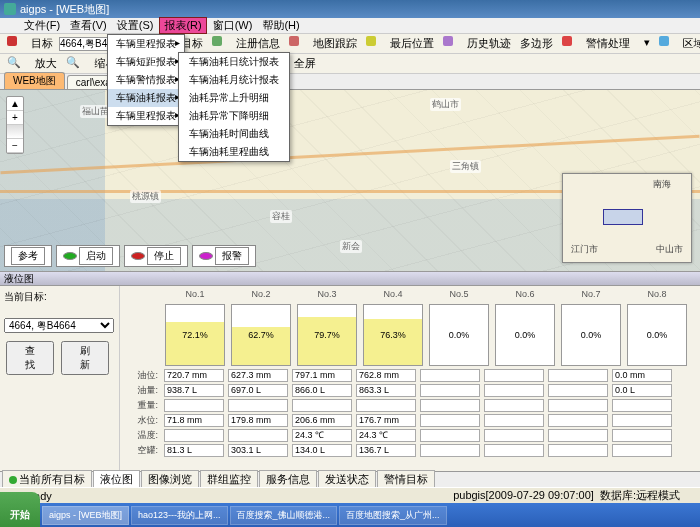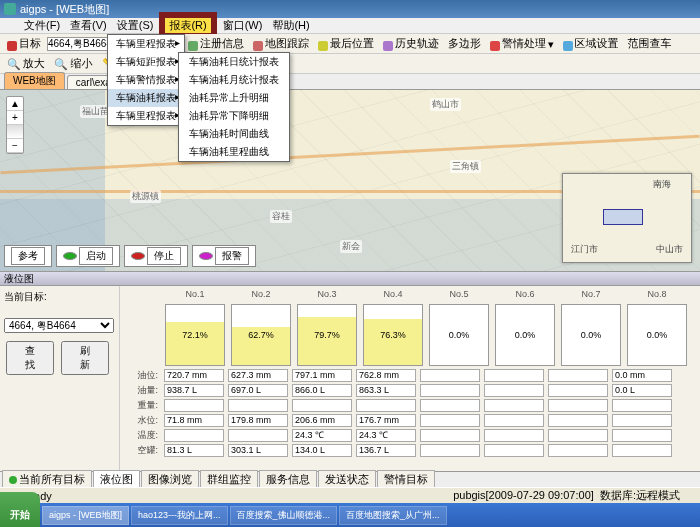--- a/index.html
+++ b/index.html
@@ -1,23 +1,23 @@
 <!DOCTYPE html>
 <html><head>
 <meta charset="utf-8">
 <style>
 *{box-sizing:border-box;margin:0;padding:0;font-family:"Microsoft YaHei",SimSun,sans-serif;font-size:11px}
 body{width:700px;height:527px;overflow:hidden;background:#ece9d8;display:flex;flex-direction:column}
 .titlebar{height:18px;background:linear-gradient(#3b6ea5,#5a8bc4);color:#fff;display:flex;align-items:center;padding:0 4px;font-size:11px}
 .titlebar .ico{width:12px;height:12px;background:#4a9;border-radius:2px;margin-right:4px}
 .menubar{height:16px;background:#f0f0f0;display:flex;align-items:center;padding:0 20px;border-bottom:1px solid #ccc}
 .menubar span{margin-right:2px;padding:0 4px;cursor:pointer}
-.menubar span.open{background:#fde047;border:6px solid #7f1d1d}
+.menubar span.open{background:#ec4899;border:1px solid #7f1d1d}
 .toolbar{height:20px;background:#f4f2e8;display:flex;align-items:center;padding:0 4px;border-bottom:1px solid #ccc;gap:3px;white-space:nowrap;overflow:hidden}
-.tbtn{display:inline-flex;align-items:flex-end;gap:2px;padding:0 3px;cursor:pointer}
+.tbtn{display:inline-flex;align-items:flex-start;gap:14px;padding:0 3px;cursor:pointer}
 .tbtn .ic{width:10px;height:10px;display:inline-block;border-radius:2px}
 .toolbar input{height:14px;width:70px;font-size:10px;border:1px solid #999}
 .toolbar2{height:20px;background:#f4f2e8;display:flex;align-items:center;padding:0 4px;border-bottom:1px solid #ccc;gap:4px}
 .tabs{height:16px;background:#eee;display:flex;align-items:flex-end;padding:0 4px;border-bottom:1px solid #999}
 .tab{padding:1px 8px;background:#f8f8f0;border:1px solid #999;border-bottom:none;border-radius:3px 3px 0 0;margin-right:2px;cursor:pointer;font-size:10px}
 .tab.active{background:#fdba74}
 .maparea{flex:1;position:relative;background:#f4f0e2;overflow:hidden}
 .mapbg{position:absolute;inset:0;background:
  linear-gradient(90deg,rgba(120,160,200,.3) 0%,rgba(120,160,200,.3) 15%,transparent 15%),
  linear-gradient(0deg,rgba(120,160,200,.25) 40%,transparent 40%),

